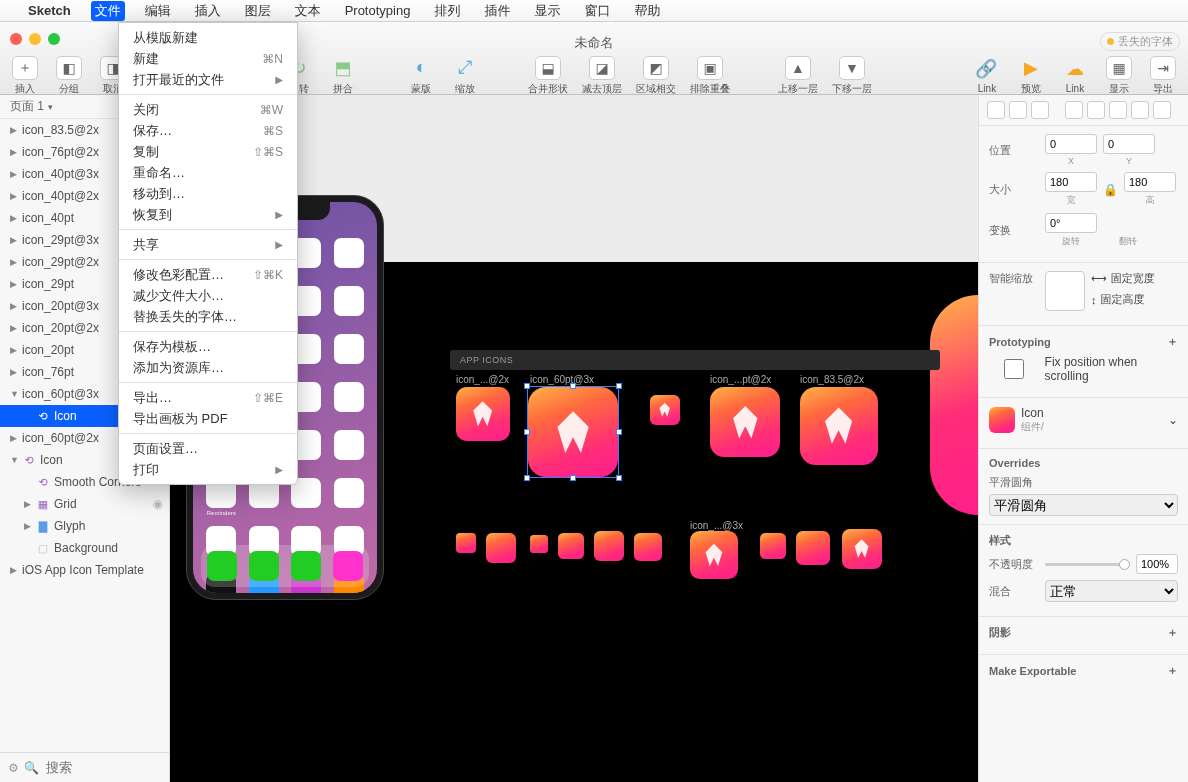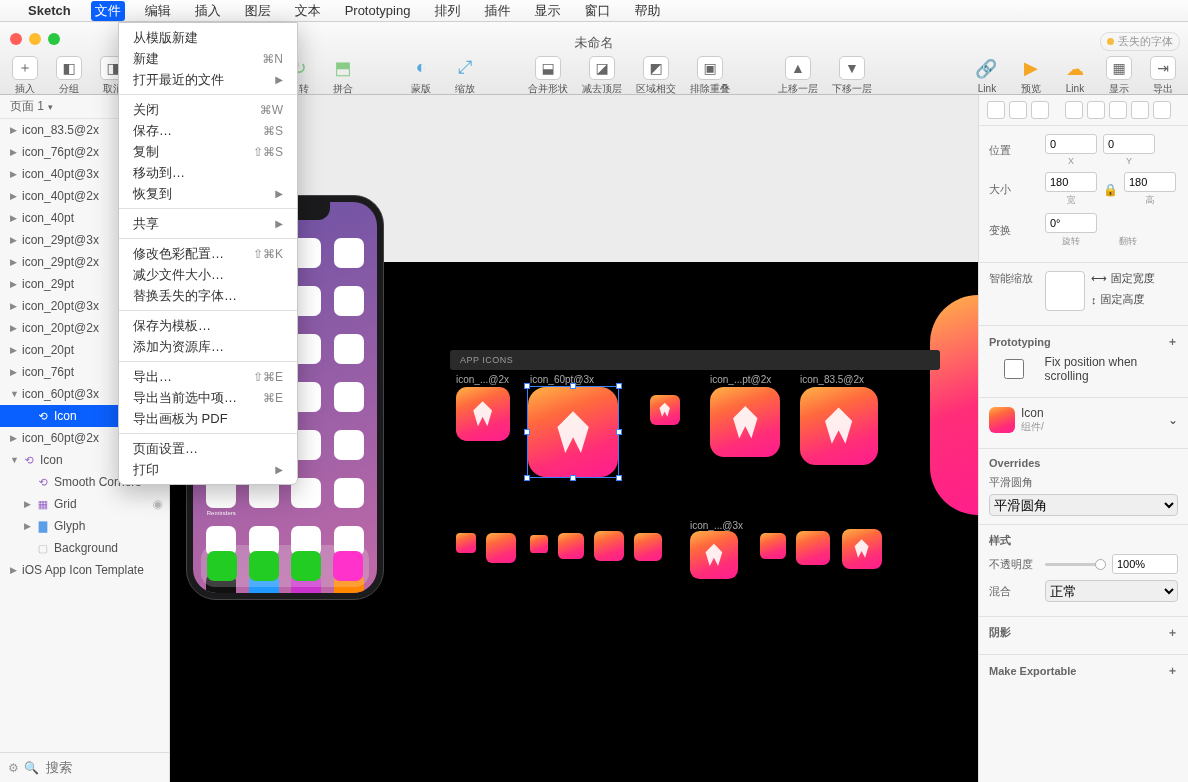--- a/index.html
+++ b/index.html
@@ -574,21 +574,21 @@
     </div>
     <div class="rp-section">
       <div class="rp-hdr">
           <span>样式</span>
         </div>
       <div class="rp-row">
           <label>不透明度</label>
         <div class="slider-track">
             <div class="slider-thumb"></div>
           </div>
-        <input style="width: 66px;" value="100%">
+        <input style="width: 42px;" value="100%">
       </div>
       <div class="rp-row">
           <label>混合</label>
         <select style="flex:1;height:22px;border:1px solid #ccc;border-radius:4px"><option>正常</option></select>
       </div>
     </div>
     <div class="rp-section">
       <div class="rp-hdr">
           <span>阴影</span>
           <span>＋</span>
@@ -622,20 +622,23 @@
     </div>
     <div class="dm-item">
       <span>保存…</span>
       <span class="sc">⌘S</span>
     </div>
     <div class="dm-item">
       <span>复制</span>
       <span class="sc">⇧⌘S</span>
     </div>
     <div class="dm-item">
+      <span>重命名…</span>
+    </div>
+    <div class="dm-item">
       <span>移动到…</span>
     </div>
     <div class="dm-item">
       <span>恢复到</span>
       <span class="arr">▶</span>
     </div>
     <div class="dm-sep"></div>
     <div class="dm-item">
       <span>共享</span>
       <span class="arr">▶</span>
@@ -657,24 +660,20 @@
     </div>
     <div class="dm-item">
       <span>添加为资源库…</span>
     </div>
     <div class="dm-sep"></div>
     <div class="dm-item">
       <span>导出…</span>
       <span class="sc">⇧⌘E</span>
     </div>
     <div class="dm-item">
-      <span>导出当前选中项…</span>
-      <span class="sc">⌘E</span>
-    </div>
-    <div class="dm-item">
       <span>导出画板为 PDF</span>
     </div>
     <div class="dm-sep"></div>
     <div class="dm-item">
       <span>页面设置…</span>
     </div>
     <div class="dm-item">
       <span>打印</span>
       <span class="arr">▶</span>
     </div>

